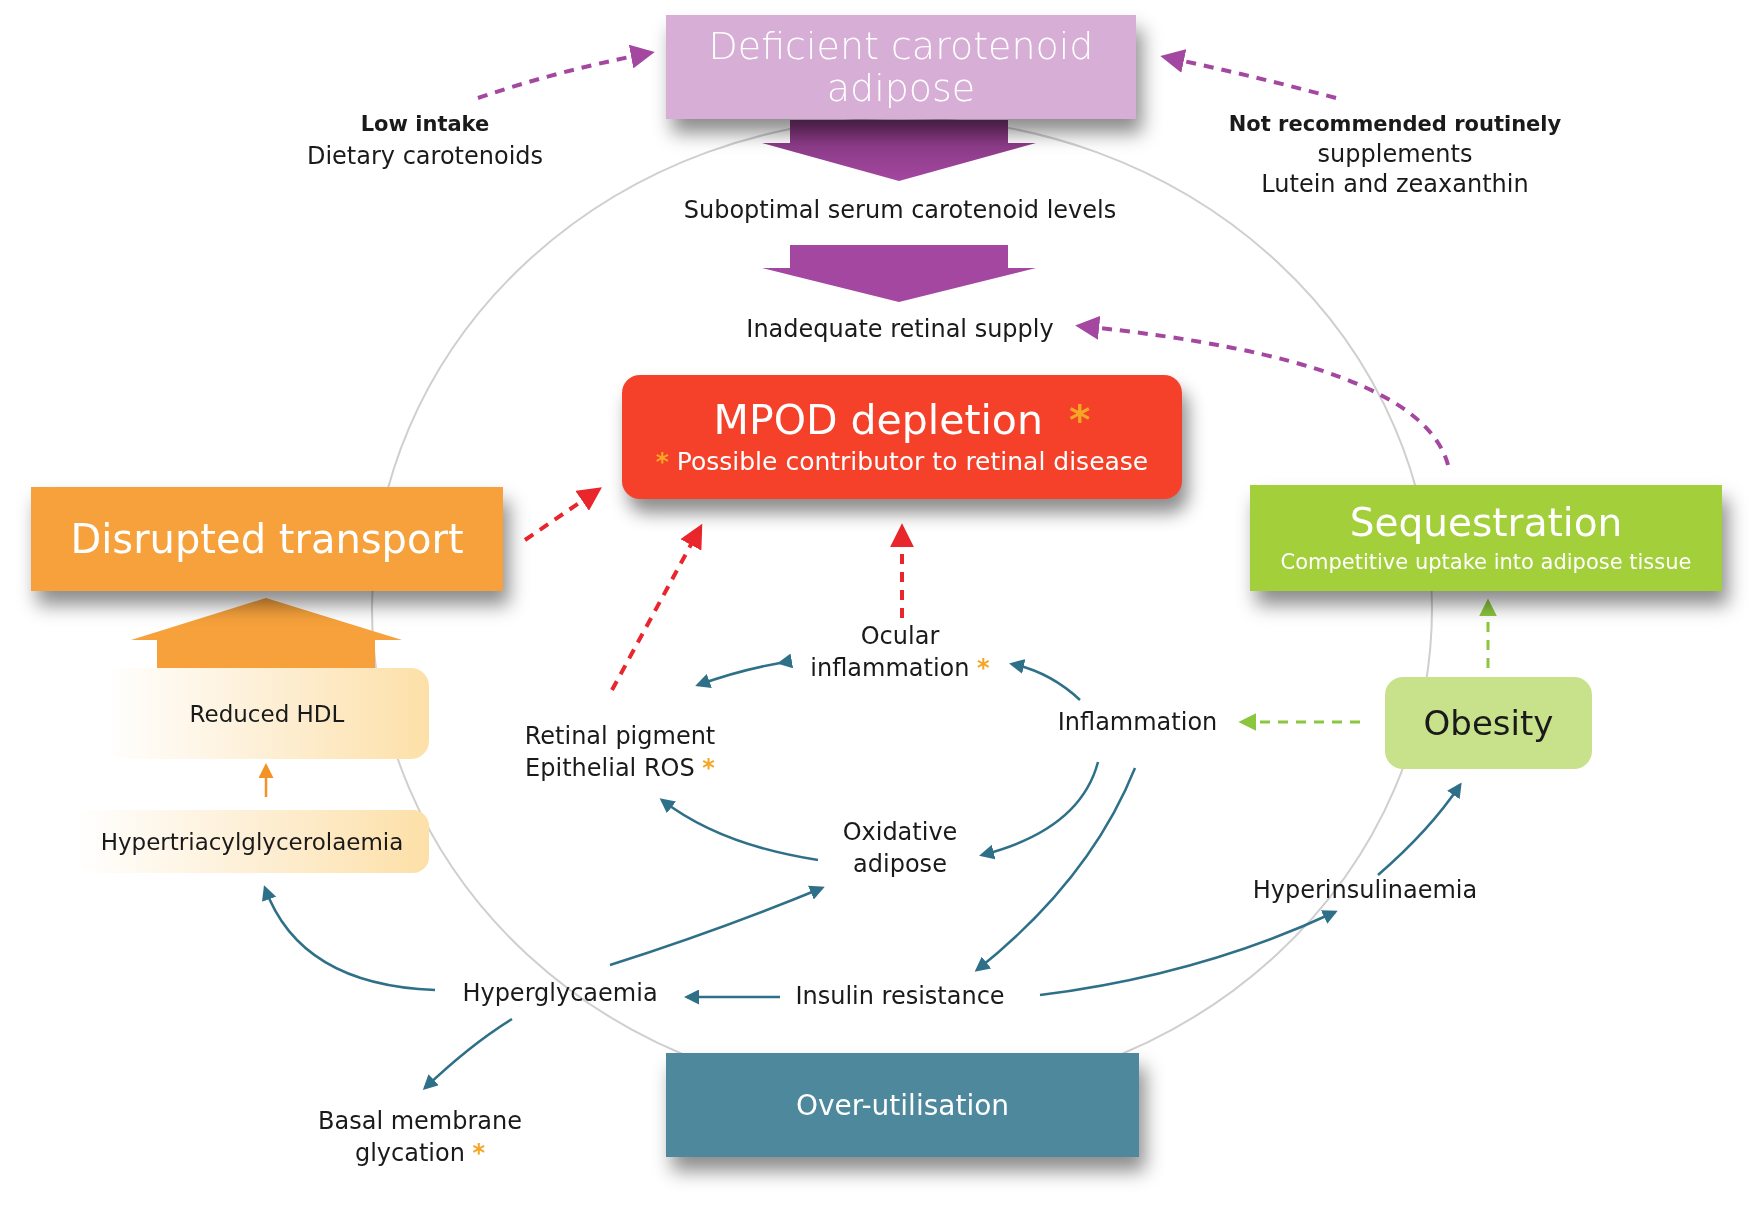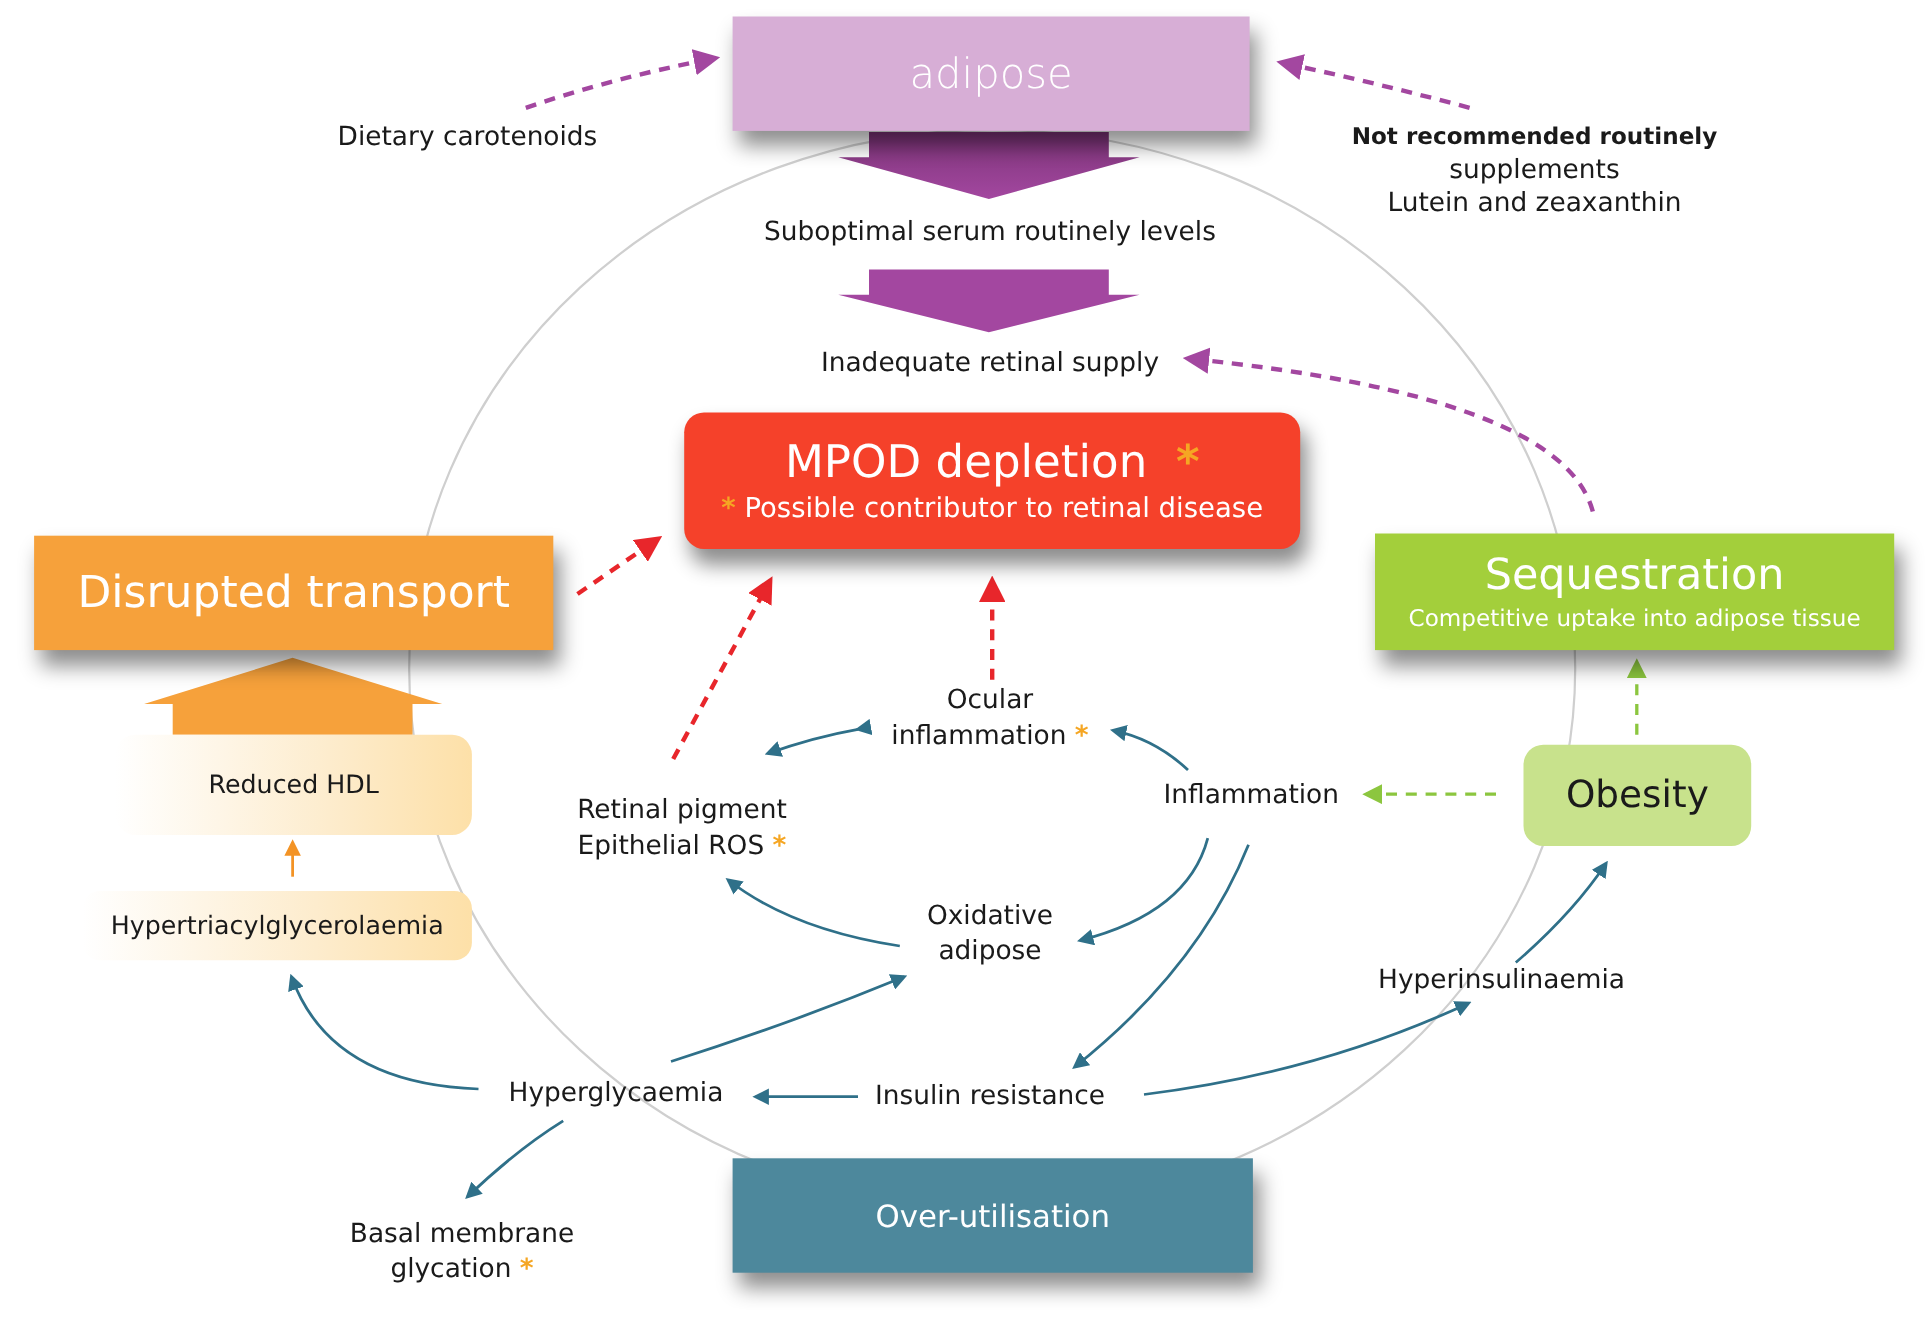--- a/index.html
+++ b/index.html
@@ -68,33 +68,35 @@
   <path d="M818,860 Q720,845 662,800" stroke="#2f7089" stroke-width="2.5" fill="none" marker-end="url(#mTeal)"></path>
   <path d="M610,965 Q720,930 822,888" stroke="#2f7089" stroke-width="2.5" fill="none" marker-end="url(#mTeal)"></path>
   <path d="M780,997 L687,997" stroke="#2f7089" stroke-width="2.5" fill="none" marker-end="url(#mTeal)"></path>
   <path d="M435,990 Q300,985 265,888" stroke="#2f7089" stroke-width="2.5" fill="none" marker-end="url(#mTeal)"></path>
   <path d="M512,1019 Q470,1045 425,1088" stroke="#2f7089" stroke-width="2.5" fill="none" marker-end="url(#mTeal)"></path>
   <path d="M1040,995 Q1200,975 1335,912" stroke="#2f7089" stroke-width="2.5" fill="none" marker-end="url(#mTeal)"></path>
   <path d="M1378,875 Q1430,830 1460,785" stroke="#2f7089" stroke-width="2.5" fill="none" marker-end="url(#mTeal)"></path>
 </svg>
 
 <div class="box shadow" id="box-deficient">
+  <span>Deficient carotenoid</span>
   <span>adipose</span>
 </div>
 
 <div class="label" style="left:290px;top:108px;width:270px;">
+  <div class="bold" style="font-size:21px;">Low intake</div>
   <div>Dietary carotenoids</div>
 </div>
 <div class="label" style="left:1200px;top:108px;width:390px;">
   <div class="bold" style="font-size:21px;">Not recommended routinely</div>
   <div style="line-height:28px;">supplements</div>
   <div>Lutein and zeaxanthin</div>
 </div>
 
-<div class="label" style="left:640px;top:194px;width:520px;">Suboptimal serum routinely levels</div>
+<div class="label" style="left:640px;top:194px;width:520px;">Suboptimal serum carotenoid levels</div>
 <div class="label" style="left:700px;top:313px;width:400px;">Inadequate retinal supply</div>
 
 <div class="box shadow" id="box-mpod">
   <div class="t"><span>MPOD depletion</span>&nbsp;&nbsp;<span class="star">*</span></div>
   <div class="s"><span class="star">*</span> <span>Possible contributor to retinal disease</span></div>
 </div>
 
 <div class="box shadow" id="box-disrupted">
     <span>Disrupted transport</span>
   </div>

